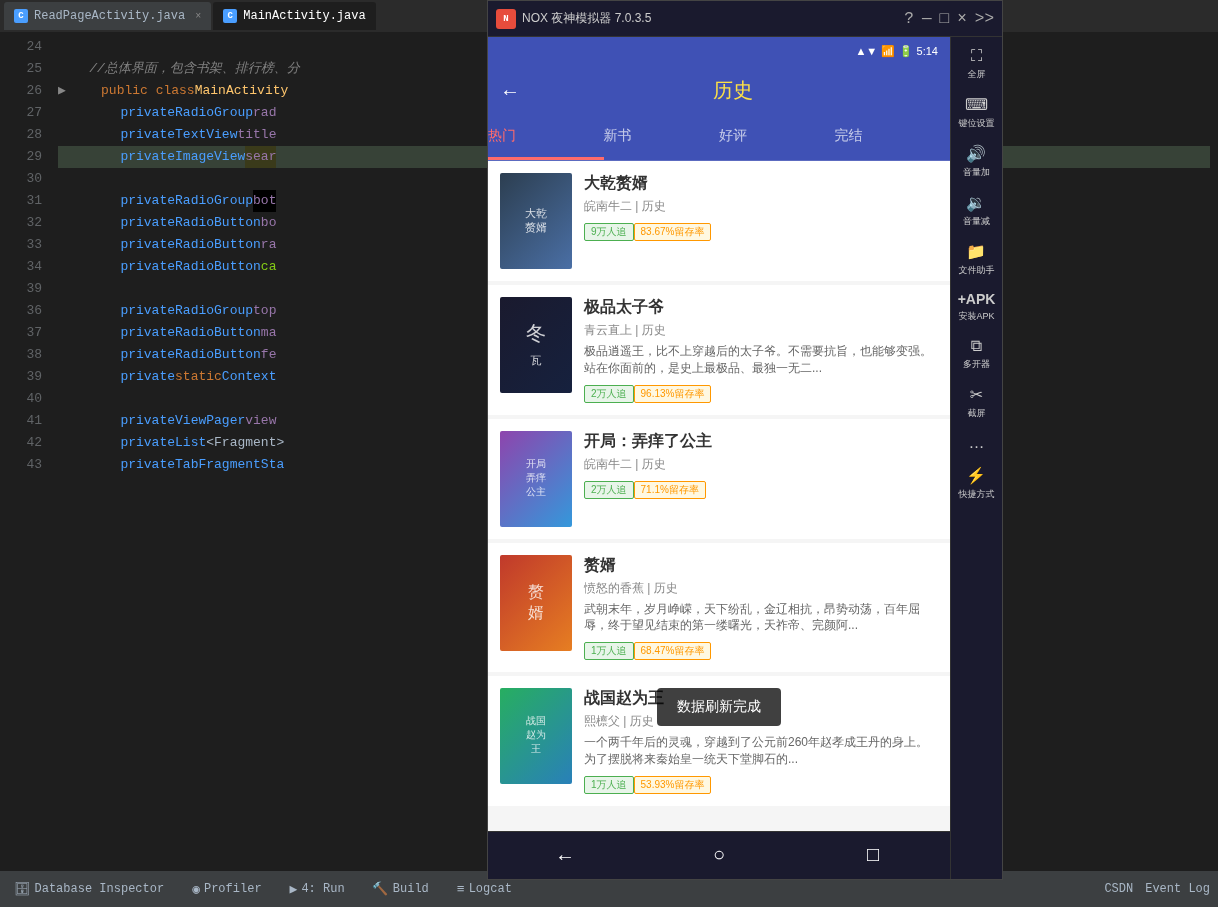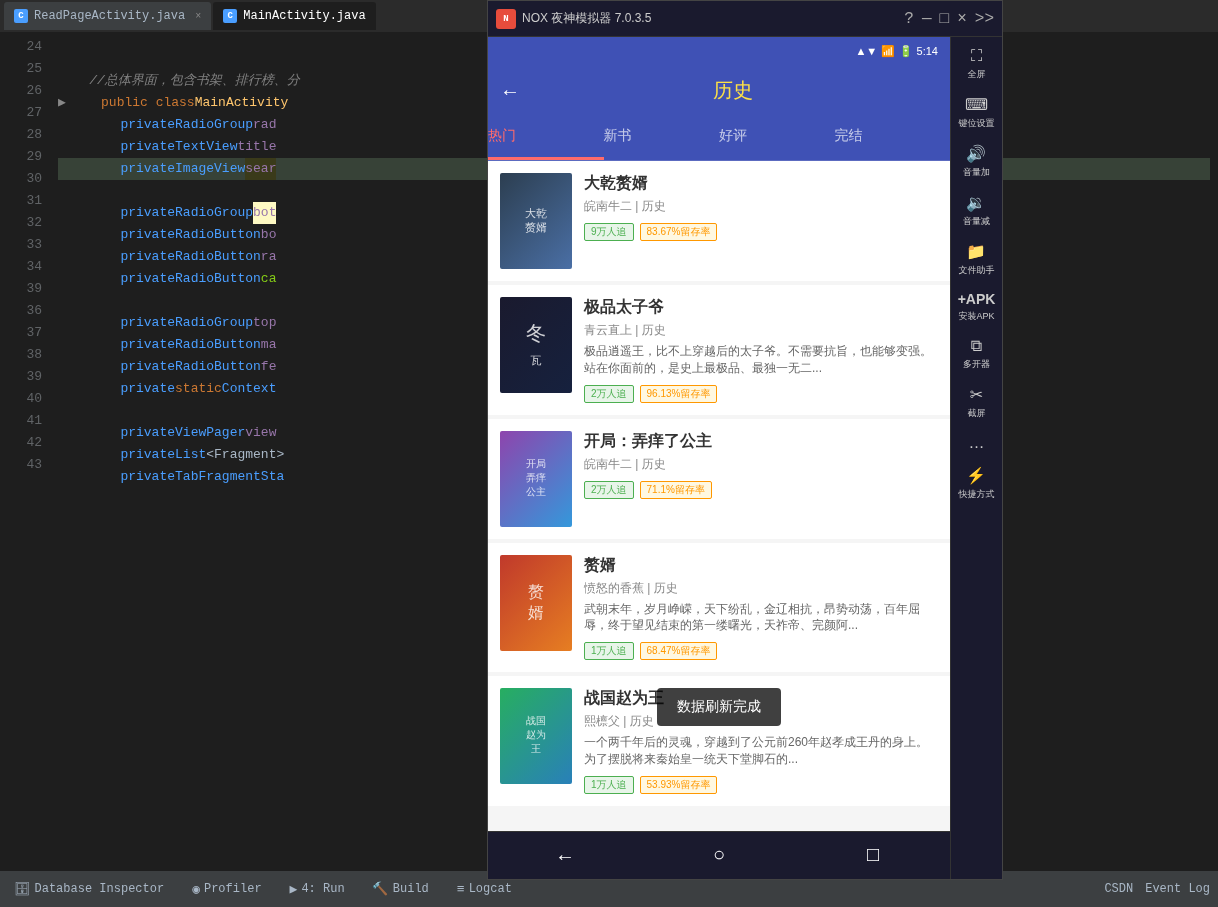--- a/index.html
+++ b/index.html
@@ -66,21 +66,21 @@
       flex: 1;
       background: #1e1e1e;
       color: #a9b7c6;
       font-size: 13px;
       line-height: 22px;
       padding: 4px 8px;
       overflow: hidden;
     }
     .code-line { white-space: pre; display: flex; align-items: center; }
     .kw { color: #cc7832; }
-    .comment { color: #808080; font-style: italic; margin-top: 12px; }
+    .comment { color: #808080; font-style: italic; }
     .type { color: #4a9eff; }
     .highlight2 { background: #374237; }
 
     
     .bottom-bar {
       position: absolute;
       bottom: 0;
       left: 0;
       width: 1218px;
       height: 36px;
@@ -242,21 +242,21 @@
       align-items: center;
       justify-content: center;
       font-size: 11px;
       color: #555;
       text-align: center;
     }
     .book-info { flex: 1; display: flex; flex-direction: column; gap: 4px; }
     .book-title { font-size: 16px; font-weight: bold; color: #333; font-family: Arial, sans-serif; }
     .book-author { font-size: 12px; color: #888; font-family: Arial, sans-serif; }
     .book-desc { font-size: 12px; color: #666; font-family: Arial, sans-serif; line-height: 1.4; }
-    .book-tags { display: flex; gap: 6px; margin-top: 4px; }
+    .book-tags { display: flex; margin-top: 4px; }
     .tag-green { background: #e8f5e9; color: #4caf50; border: 1px solid #4caf50; font-size: 10px; padding: 1px 6px; border-radius: 2px; font-family: Arial; }
     .tag-orange { background: #fff8e1; color: #ff9800; border: 1px solid #ff9800; font-size: 10px; padding: 1px 6px; border-radius: 2px; font-family: Arial; }
 
     
     .toast {
       position: absolute;
       bottom: 80px;
       left: 50%;
       transform: translateX(-50%);
       background: rgba(0,0,0,0.75);
@@ -319,21 +319,21 @@
       <div class="code-line">&nbsp;</div>
       <div class="code-line"><span class="comment">&nbsp;&nbsp;&nbsp;&nbsp;//总体界面，包含书架、排行榜、分</span></div>
       <div class="code-line">
         <span style="color:#888; margin-right:4px">▶</span>
         <span style="color:#a9b7c6">&nbsp;&nbsp;&nbsp;&nbsp;</span><span class="kw">public class</span> <span style="color:#ffc66d">MainActivity</span> <span style="color:#a9b7c6"></span>
       </div>
       <div class="code-line"><span class="type">&nbsp;&nbsp;&nbsp;&nbsp;&nbsp;&nbsp;&nbsp;&nbsp;private</span> <span style="color:#4a9eff">RadioGroup</span> <span style="color:#9876aa">rad</span></div>
       <div class="code-line"><span class="type">&nbsp;&nbsp;&nbsp;&nbsp;&nbsp;&nbsp;&nbsp;&nbsp;private</span> <span style="color:#4a9eff">TextView</span> <span style="color:#9876aa">title</span></div>
       <div class="code-line highlight2"><span class="type">&nbsp;&nbsp;&nbsp;&nbsp;&nbsp;&nbsp;&nbsp;&nbsp;private</span> <span style="color:#4a9eff">ImageView</span> <span style="background:#3a3a1a; color:#9876aa">sear</span></div>
       <div class="code-line">&nbsp;</div>
-      <div class="code-line"><span class="type">&nbsp;&nbsp;&nbsp;&nbsp;&nbsp;&nbsp;&nbsp;&nbsp;private</span> <span style="color:#4a9eff">RadioGroup</span> <span style="background:#fef9c3; color:#9876aa">bot</span></div>
+      <div class="code-line"><span class="type">&nbsp;&nbsp;&nbsp;&nbsp;&nbsp;&nbsp;&nbsp;&nbsp;private</span> <span style="color:#4a9eff">RadioGroup</span> <span style="background:#000000; color:#9876aa">bot</span></div>
       <div class="code-line"><span class="type">&nbsp;&nbsp;&nbsp;&nbsp;&nbsp;&nbsp;&nbsp;&nbsp;private</span> <span style="color:#4a9eff">RadioButton</span> <span style="color:#9876aa">bo</span></div>
       <div class="code-line"><span class="type">&nbsp;&nbsp;&nbsp;&nbsp;&nbsp;&nbsp;&nbsp;&nbsp;private</span> <span style="color:#4a9eff">RadioButton</span> <span style="color:#9876aa">ra</span></div>
       <div class="code-line"><span class="type">&nbsp;&nbsp;&nbsp;&nbsp;&nbsp;&nbsp;&nbsp;&nbsp;private</span> <span style="color:#4a9eff">RadioButton</span> <span style="color:#84cc16">ca</span></div>
       <div class="code-line">&nbsp;</div>
       <div class="code-line"><span class="type">&nbsp;&nbsp;&nbsp;&nbsp;&nbsp;&nbsp;&nbsp;&nbsp;private</span> <span style="color:#4a9eff">RadioGroup</span> <span style="color:#9876aa">top</span></div>
       <div class="code-line"><span class="type">&nbsp;&nbsp;&nbsp;&nbsp;&nbsp;&nbsp;&nbsp;&nbsp;private</span> <span style="color:#4a9eff">RadioButton</span> <span style="color:#9876aa">ma</span></div>
       <div class="code-line"><span class="type">&nbsp;&nbsp;&nbsp;&nbsp;&nbsp;&nbsp;&nbsp;&nbsp;private</span> <span style="color:#4a9eff">RadioButton</span> <span style="color:#9876aa">fe</span></div>
       <div class="code-line"><span class="type">&nbsp;&nbsp;&nbsp;&nbsp;&nbsp;&nbsp;&nbsp;&nbsp;private</span> <span class="kw">static</span> <span style="color:#4a9eff">Context</span></div>
       <div class="code-line">&nbsp;</div>
       <div class="code-line"><span class="type">&nbsp;&nbsp;&nbsp;&nbsp;&nbsp;&nbsp;&nbsp;&nbsp;private</span> <span style="color:#4a9eff">ViewPager</span> <span style="color:#9876aa">view</span></div>

